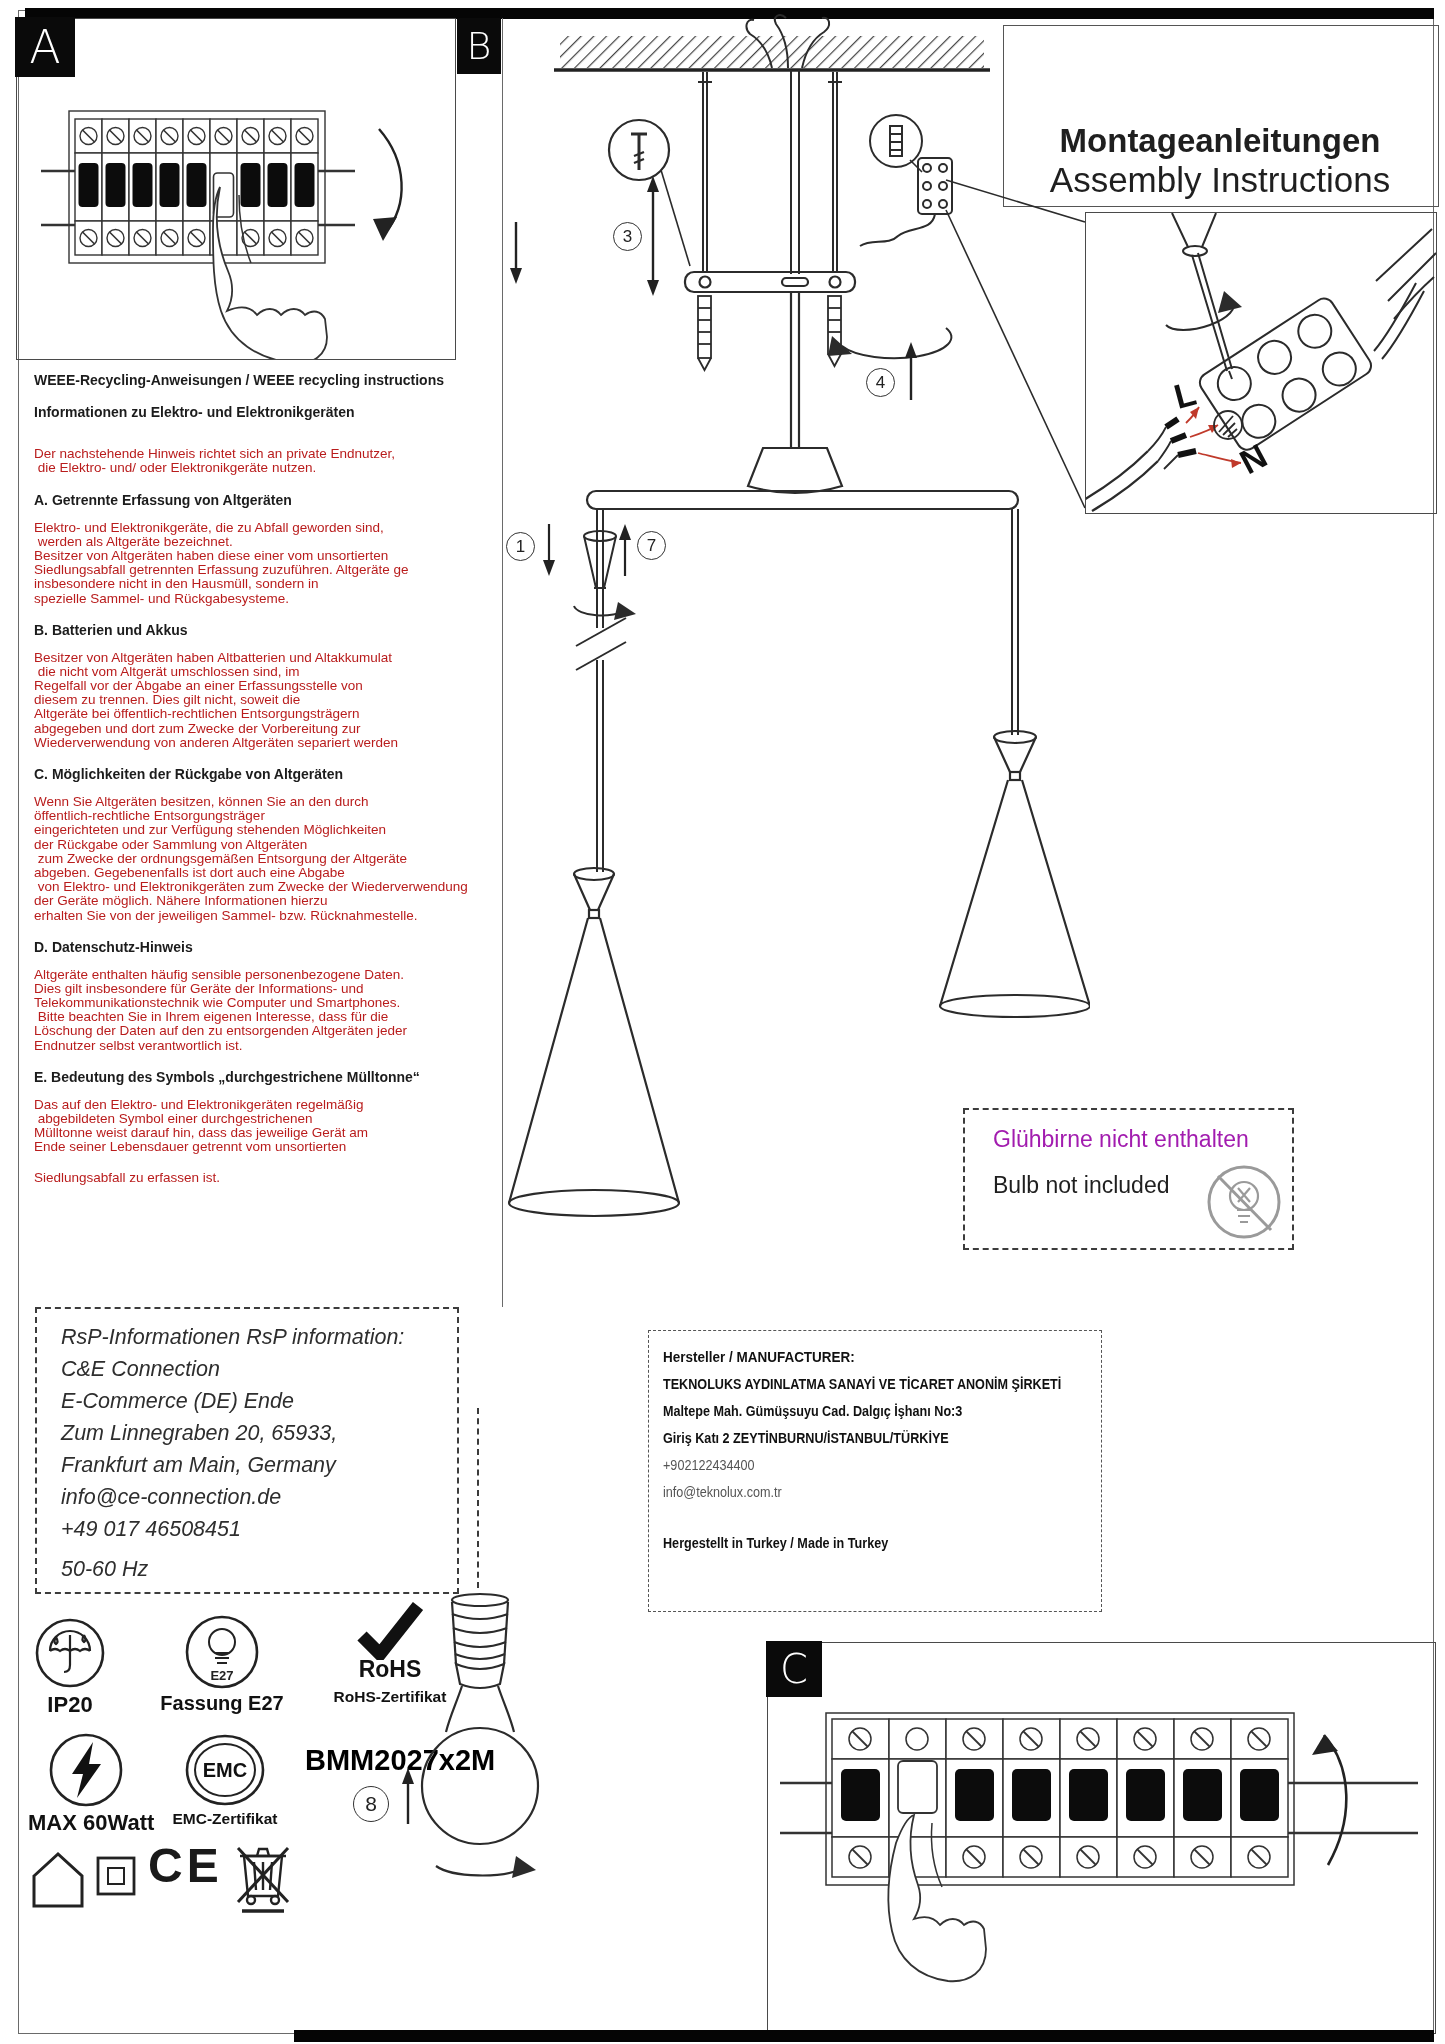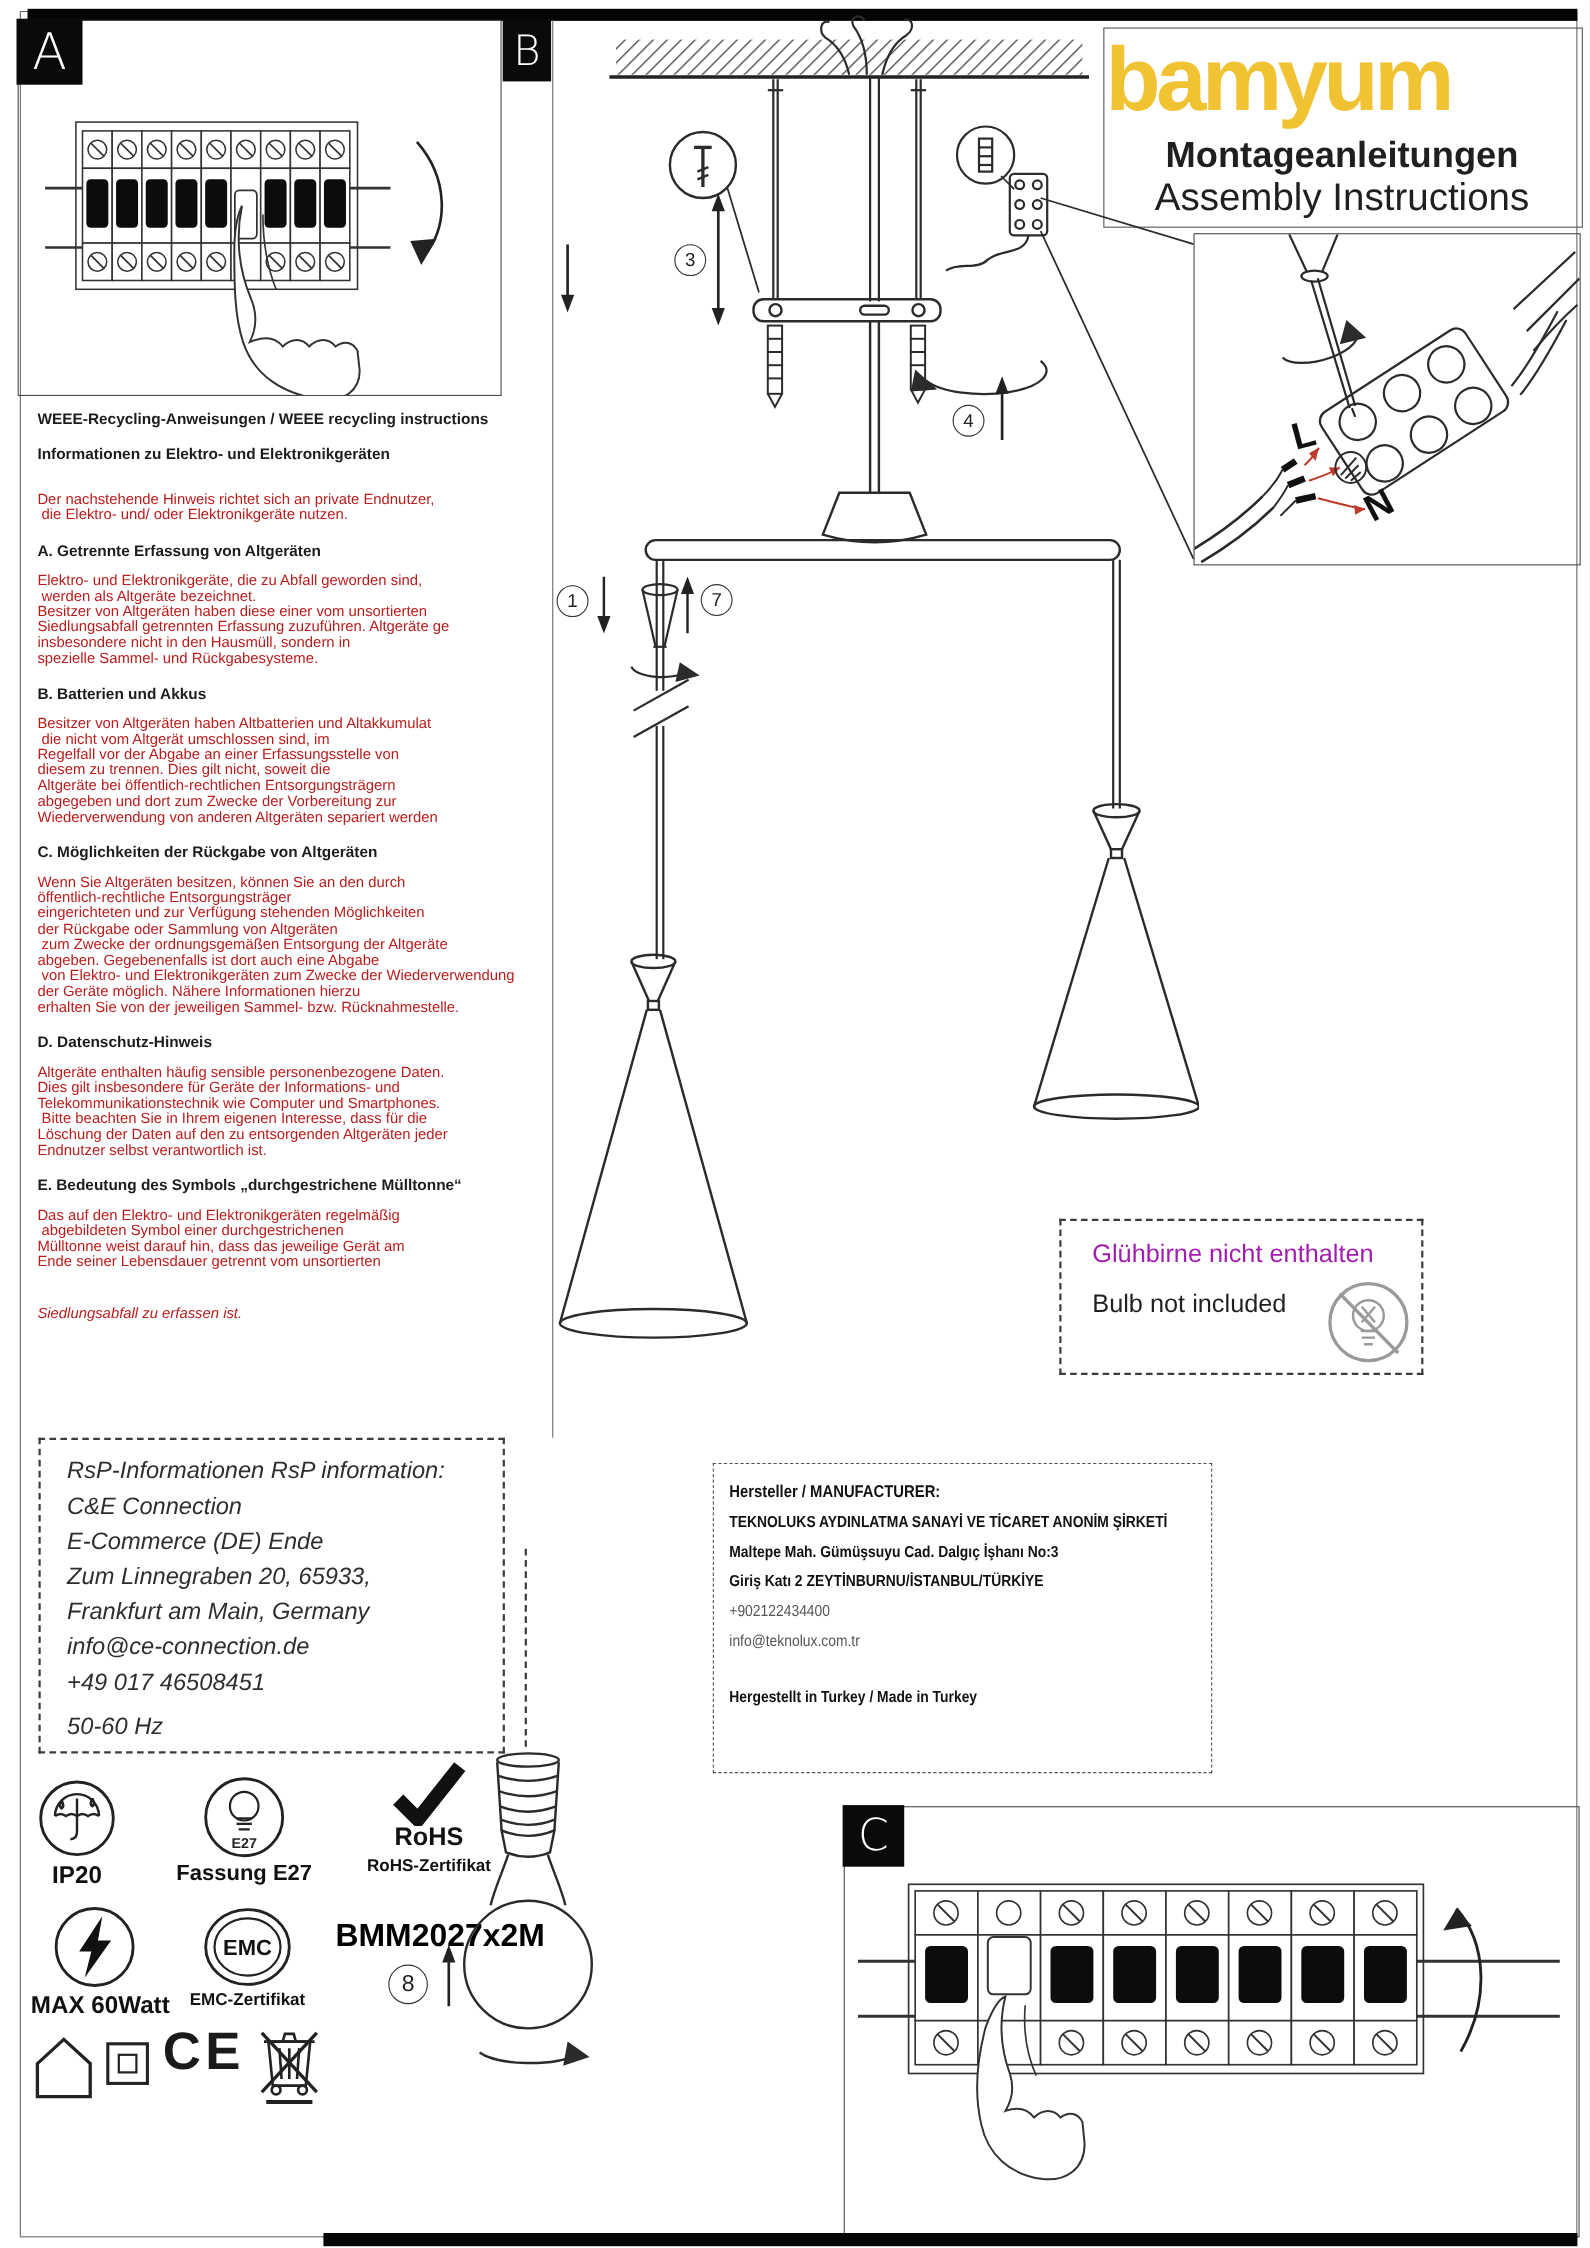--- a/index.html
+++ b/index.html
@@ -150,25 +150,24 @@
     <div class="wl">Dies gilt insbesondere für Geräte der Informations- und</div>
     <div class="wl">Telekommunikationstechnik wie Computer und Smartphones.</div>
     <div class="wl"> Bitte beachten Sie in Ihrem eigenen Interesse, dass für die</div>
     <div class="wl">Löschung der Daten auf den zu entsorgenden Altgeräten jeder</div>
     <div class="wl">Endnutzer selbst verantwortlich ist.</div>
     <div class="h">E. Bedeutung des Symbols „durchgestrichene Mülltonne“</div>
     <div class="wl">Das auf den Elektro- und Elektronikgeräten regelmäßig</div>
     <div class="wl"> abgebildeten Symbol einer durchgestrichenen</div>
     <div class="wl">Mülltonne weist darauf hin, dass das jeweilige Gerät am</div>
     <div class="wl">Ende seiner Lebensdauer getrennt vom unsortierten</div>
-    <div class="wl" style="margin-top:32px;font-style:italic;">Siedlungsabfall zu erfassen ist.</div>
+    <div class="wl" style="margin-top:16px;">Siedlungsabfall zu erfassen ist.</div>
   </div>
 
   <div class="abs" id="brand-box"></div>
-  <div class="abs" id="brand-logo">bamyum</div>
   <div class="abs" id="brand-de">Montageanleitungen</div>
   <div class="abs" id="brand-en">Assembly Instructions</div>
 
   <svg class="abs" style="left:390px;top:10px;" width="700" height="1240" viewBox="0 0 700 1240">
     <defs>
       <pattern id="ht" width="9" height="9" patternUnits="userSpaceOnUse" patternTransform="rotate(45)">
         <line x1="0" y1="0" x2="0" y2="9" stroke="#444" stroke-width="2.4"></line>
       </pattern>
     </defs>
 

